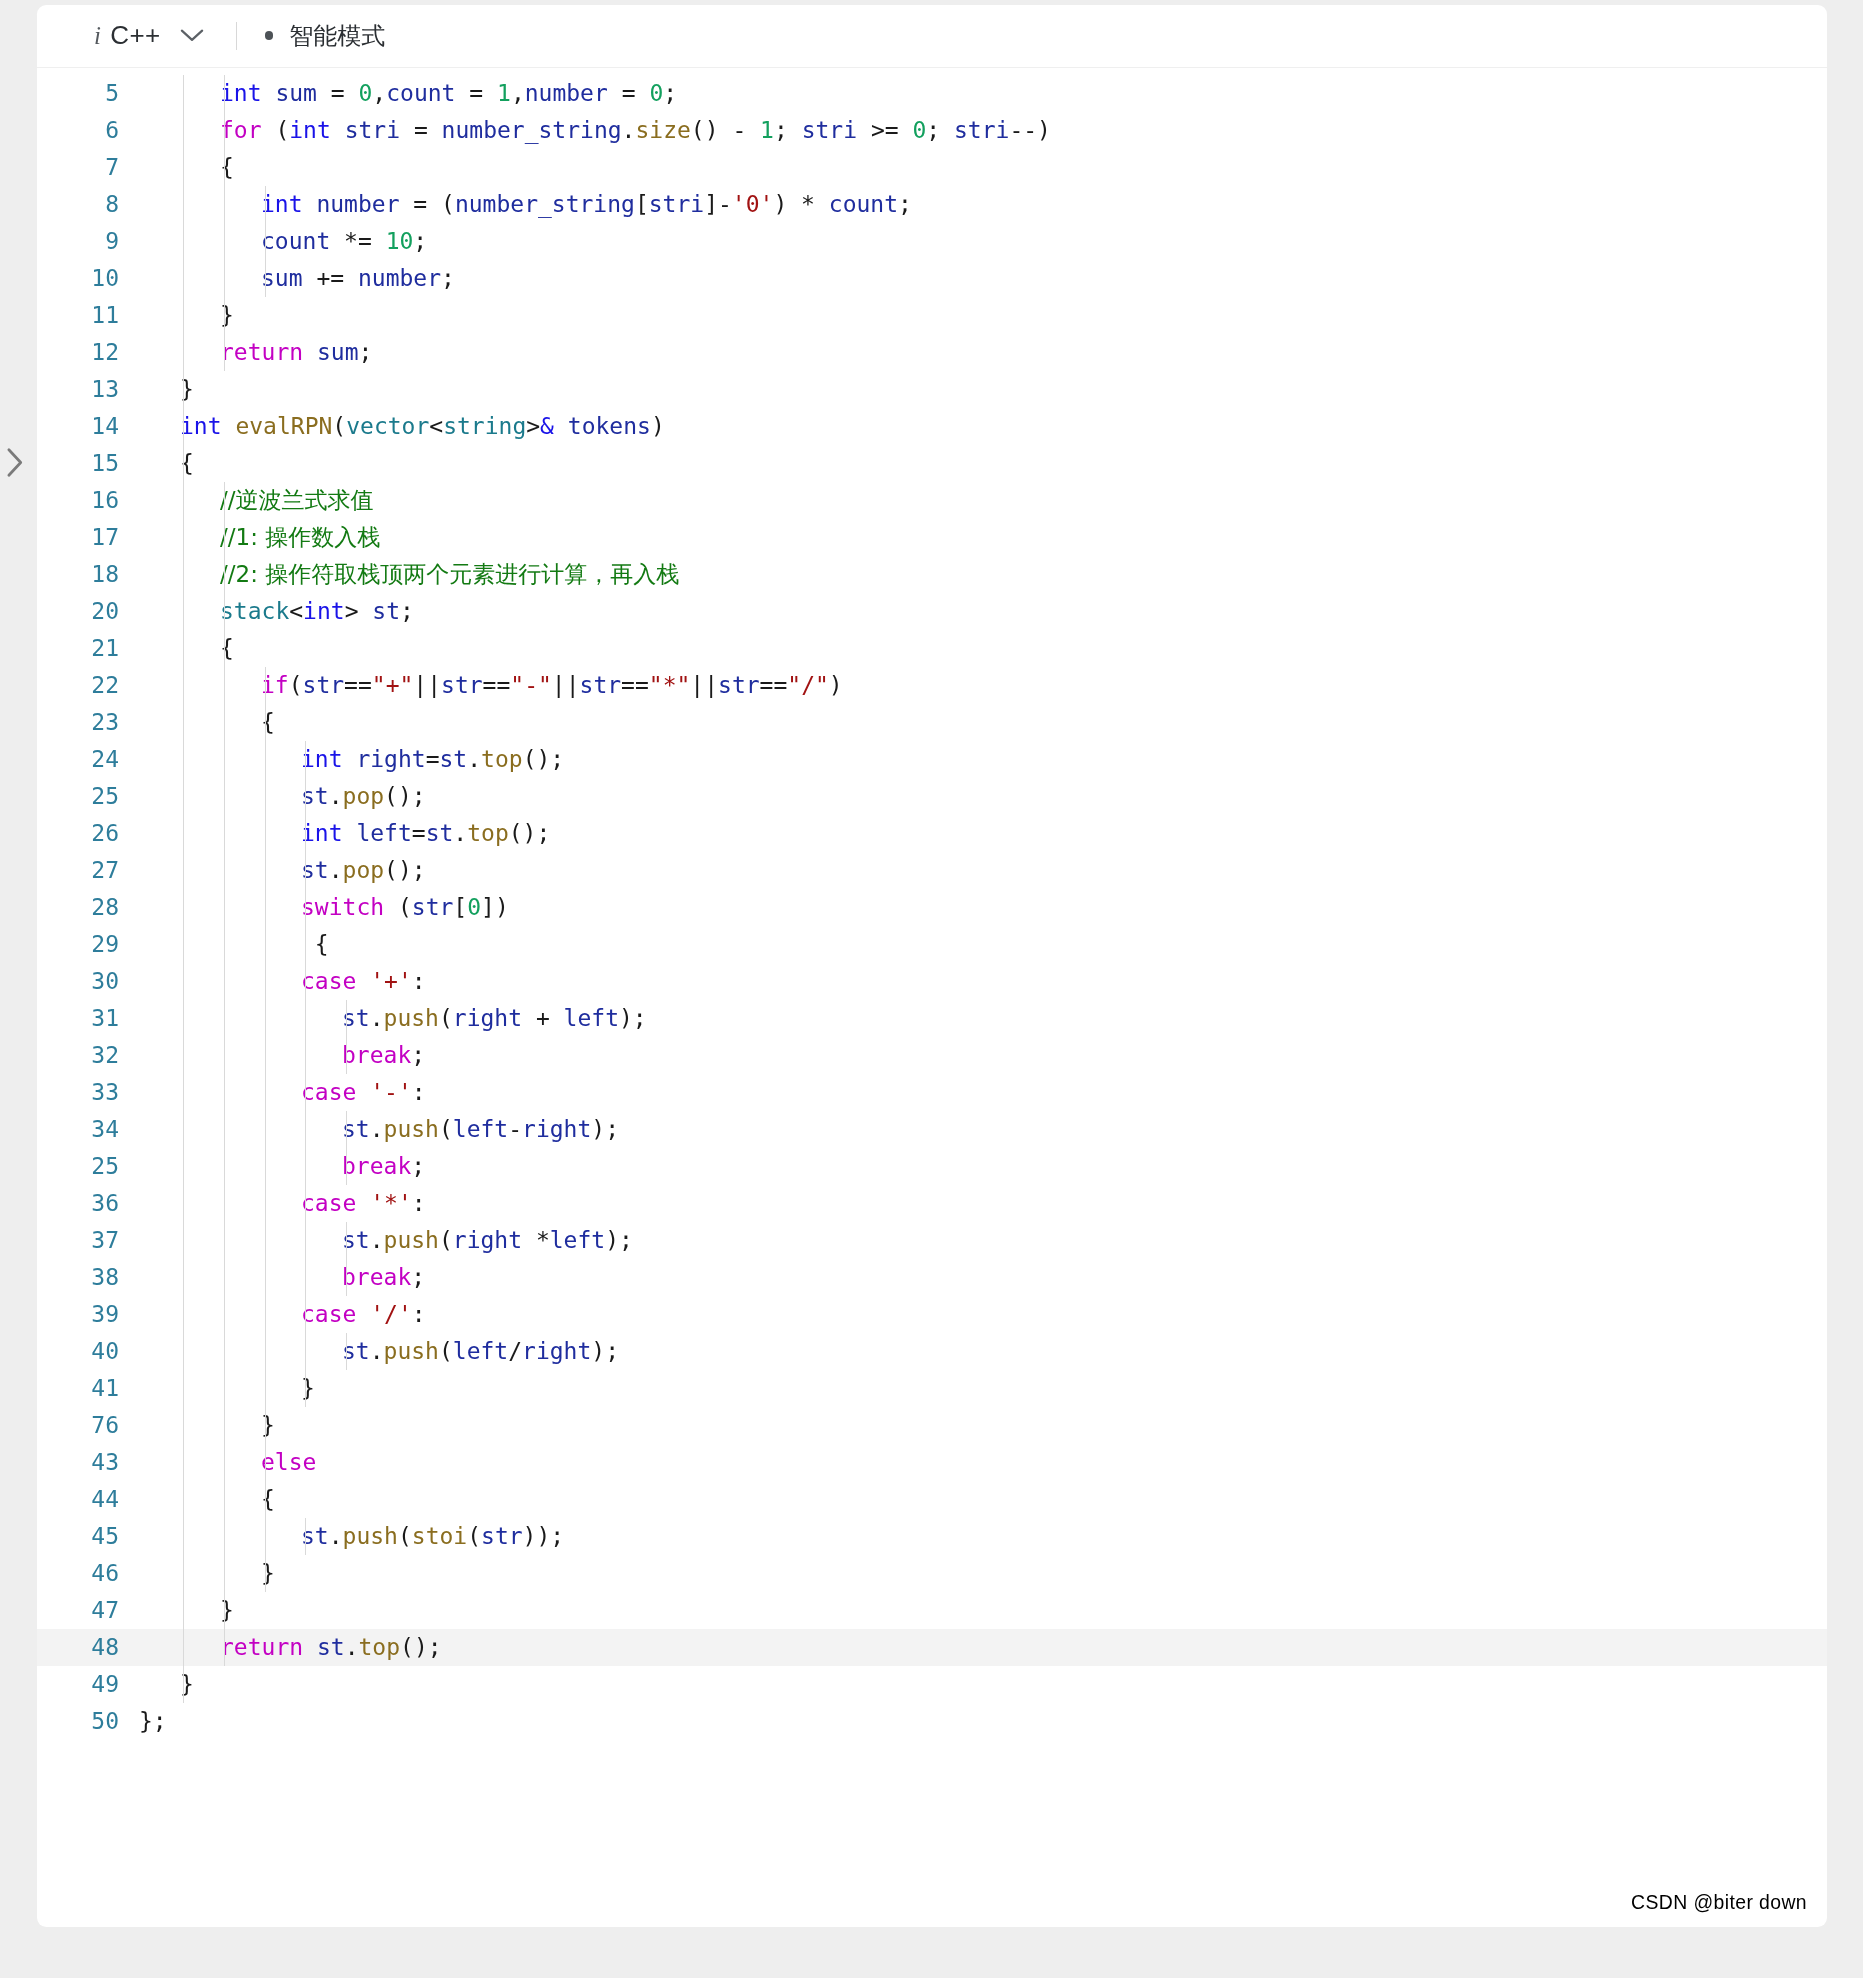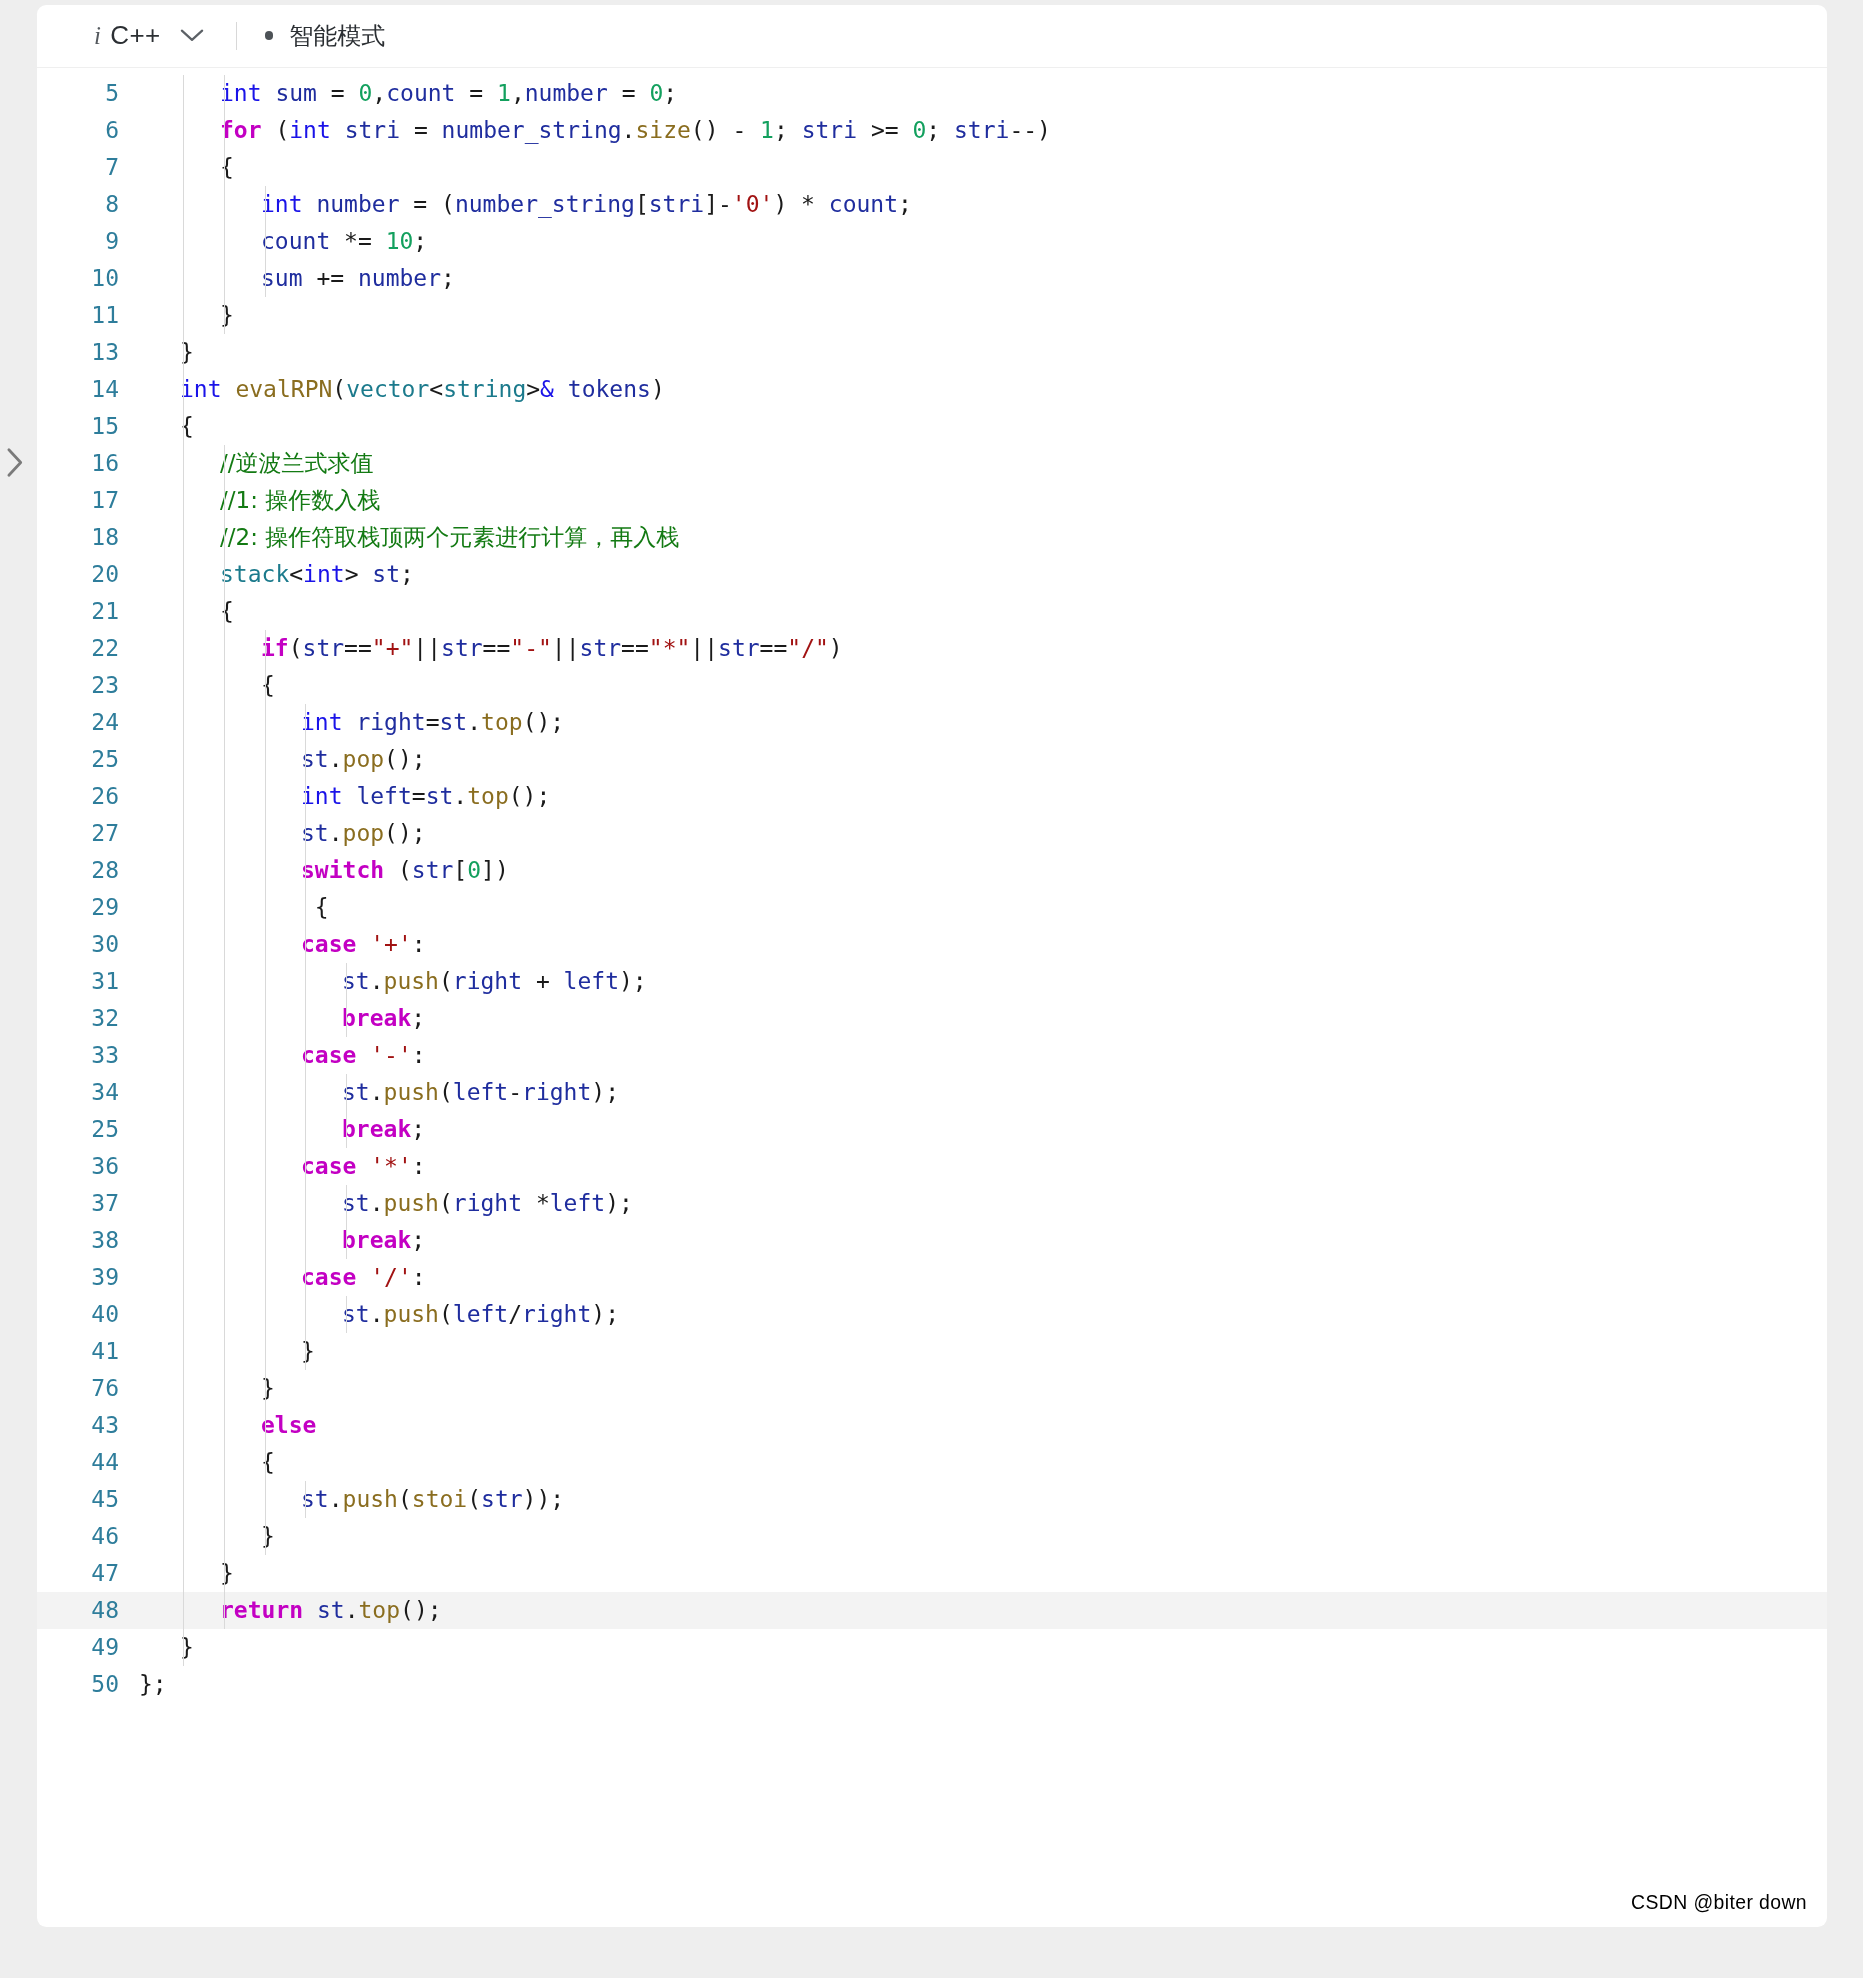--- a/index.html
+++ b/index.html
@@ -122,21 +122,21 @@
     height: 100%;
     pointer-events: none;
   }
   .guide {
     position: absolute;
     top: 0; bottom: 0;
     width: 0.9px;
     background: #d9d9d9;
   }
   
-  .k   { color: #c300c3; font-weight: bold; }           
+  .k   { color: #c300c3; }           
   .t   { color: #1a13e8; }           
   .n   { color: #13a05e; }
   .str { color: #a11212; }           
   .fn  { color: #8a6d1f; }           
   .cls { color: #1b7a8c; }           
   .var { color: #1f2d9e; }           
   .cm  { color: #137a13; }           
   .amp { color: #1a13e8; }
   .cm-cjk { font-family: "DejaVu Sans", sans-serif; }
   
@@ -181,20 +181,21 @@
     </div>
 
     <div class="editor" id="editor">
         <div class="code-line"><div class="ln">5</div><div class="code" style="padding-left: 81px;"><span class="t">int</span> <span class="var">sum</span> = <span class="n">0</span>,<span class="var">count</span> = <span class="n">1</span>,<span class="var">number</span> = <span class="n">0</span>;</div><div class="guides"><div class="guide" style="left: 44px;"></div><div class="guide" style="left: 85px;"></div></div></div>
         <div class="code-line"><div class="ln">6</div><div class="code" style="padding-left: 81px;"><span class="k">for</span> (<span class="t">int</span> <span class="var">stri</span> = <span class="var">number_string</span>.<span class="fn">size</span>() - <span class="n">1</span>; <span class="var">stri</span> &gt;= <span class="n">0</span>; <span class="var">stri</span>--)</div><div class="guides"><div class="guide" style="left: 44px;"></div><div class="guide" style="left: 85px;"></div></div></div>
         <div class="code-line"><div class="ln">7</div><div class="code" style="padding-left: 81px;">{</div><div class="guides"><div class="guide" style="left: 44px;"></div><div class="guide" style="left: 85px;"></div></div></div>
         <div class="code-line"><div class="ln">8</div><div class="code" style="padding-left: 122px;"><span class="t">int</span> <span class="var">number</span> = (<span class="var">number_string</span>[<span class="var">stri</span>]-<span class="str">'0'</span>) * <span class="var">count</span>;</div><div class="guides"><div class="guide" style="left: 44px;"></div><div class="guide" style="left: 85px;"></div><div class="guide" style="left: 126px;"></div></div></div>
         <div class="code-line"><div class="ln">9</div><div class="code" style="padding-left: 122px;"><span class="var">count</span> *= <span class="n">10</span>;</div><div class="guides"><div class="guide" style="left: 44px;"></div><div class="guide" style="left: 85px;"></div><div class="guide" style="left: 126px;"></div></div></div>
         <div class="code-line"><div class="ln">10</div><div class="code" style="padding-left: 122px;"><span class="var">sum</span> += <span class="var">number</span>;</div><div class="guides"><div class="guide" style="left: 44px;"></div><div class="guide" style="left: 85px;"></div><div class="guide" style="left: 126px;"></div></div></div>
         <div class="code-line"><div class="ln">11</div><div class="code" style="padding-left: 81px;">}</div><div class="guides"><div class="guide" style="left: 44px;"></div><div class="guide" style="left: 85px;"></div></div></div>
+        <div class="code-line"><div class="ln">12</div><div class="code" style="padding-left: 81px;"><span class="k">return</span> <span class="var">sum</span>;</div><div class="guides"><div class="guide" style="left: 44px;"></div><div class="guide" style="left: 85px;"></div></div></div>
         <div class="code-line"><div class="ln">13</div><div class="code" style="padding-left: 41px;">}</div><div class="guides"><div class="guide" style="left: 44px;"></div></div></div>
         <div class="code-line"><div class="ln">14</div><div class="code" style="padding-left: 41px;"><span class="t">int</span> <span class="fn">evalRPN</span>(<span class="cls">vector</span>&lt;<span class="cls">string</span>&gt;<span class="amp">&amp;</span> <span class="var">tokens</span>)</div><div class="guides"><div class="guide" style="left: 44px;"></div></div></div>
         <div class="code-line"><div class="ln">15</div><div class="code" style="padding-left: 41px;">{</div><div class="guides"><div class="guide" style="left: 44px;"></div></div></div>
         <div class="code-line"><div class="ln">16</div><div class="code" style="padding-left: 81px;"><span class="cm cm-cjk">//逆波兰式求值</span></div><div class="guides"><div class="guide" style="left: 44px;"></div><div class="guide" style="left: 85px;"></div></div></div>
         <div class="code-line"><div class="ln">17</div><div class="code" style="padding-left: 81px;"><span class="cm cm-cjk">//1: 操作数入栈</span></div><div class="guides"><div class="guide" style="left: 44px;"></div><div class="guide" style="left: 85px;"></div></div></div>
         <div class="code-line"><div class="ln">18</div><div class="code" style="padding-left: 81px;"><span class="cm cm-cjk">//2: 操作符取栈顶两个元素进行计算，再入栈</span></div><div class="guides"><div class="guide" style="left: 44px;"></div><div class="guide" style="left: 85px;"></div></div></div>
         <div class="code-line"><div class="ln">20</div><div class="code" style="padding-left: 81px;"><span class="cls">stack</span>&lt;<span class="t">int</span>&gt; <span class="var">st</span>;</div><div class="guides"><div class="guide" style="left: 44px;"></div><div class="guide" style="left: 85px;"></div></div></div>
         <div class="code-line"><div class="ln">21</div><div class="code" style="padding-left: 81px;">{</div><div class="guides"><div class="guide" style="left: 44px;"></div><div class="guide" style="left: 85px;"></div></div></div>
         <div class="code-line"><div class="ln">22</div><div class="code" style="padding-left: 122px;"><span class="k">if</span>(<span class="var">str</span>==<span class="str">"+"</span>||<span class="var">str</span>==<span class="str">"-"</span>||<span class="var">str</span>==<span class="str">"*"</span>||<span class="var">str</span>==<span class="str">"/"</span>)</div><div class="guides"><div class="guide" style="left: 44px;"></div><div class="guide" style="left: 85px;"></div><div class="guide" style="left: 126px;"></div></div></div>
         <div class="code-line"><div class="ln">23</div><div class="code" style="padding-left: 122px;">{</div><div class="guides"><div class="guide" style="left: 44px;"></div><div class="guide" style="left: 85px;"></div><div class="guide" style="left: 126px;"></div></div></div>

